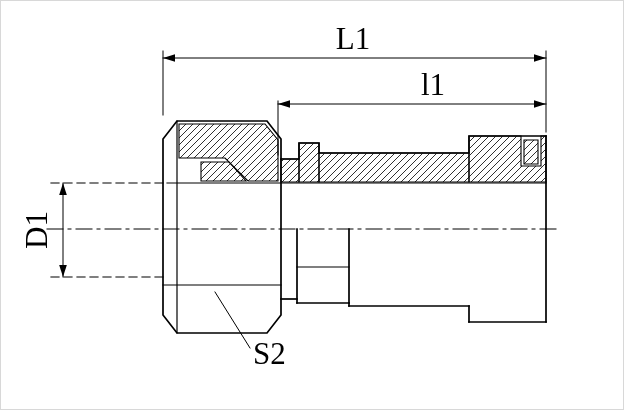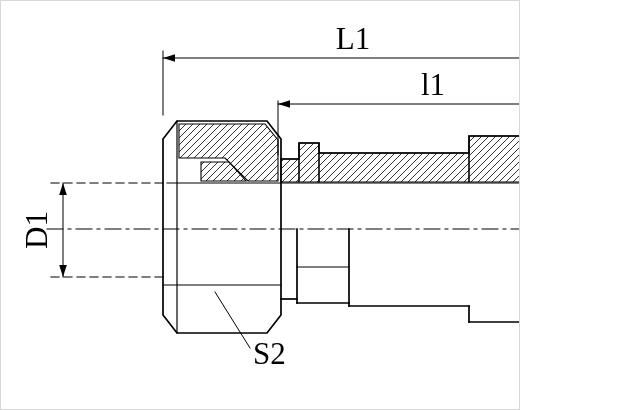--- a/index.html
+++ b/index.html
@@ -2,21 +2,21 @@
 <html><head>
 <meta charset="utf-8">
 <style>
   html, body {
     margin: 0;
     padding: 0;
     background: #ffffff;
     font-family: "Liberation Serif", "DejaVu Serif", serif;
   }
   .canvas {
-    width: 520px;
+    width: 624px;
     height: 410px;
     background: #ffffff;
     position: relative;
     border: 1px solid #d8d8d8;
     box-sizing: border-box;
     overflow: hidden;
   }
   svg { display: block; }
   .outline  { stroke: #000; stroke-width: 1.7; fill: none; stroke-linecap: square; }
   .thinline { stroke: #000; stroke-width: 1.2; fill: none; stroke-linecap: square; }

